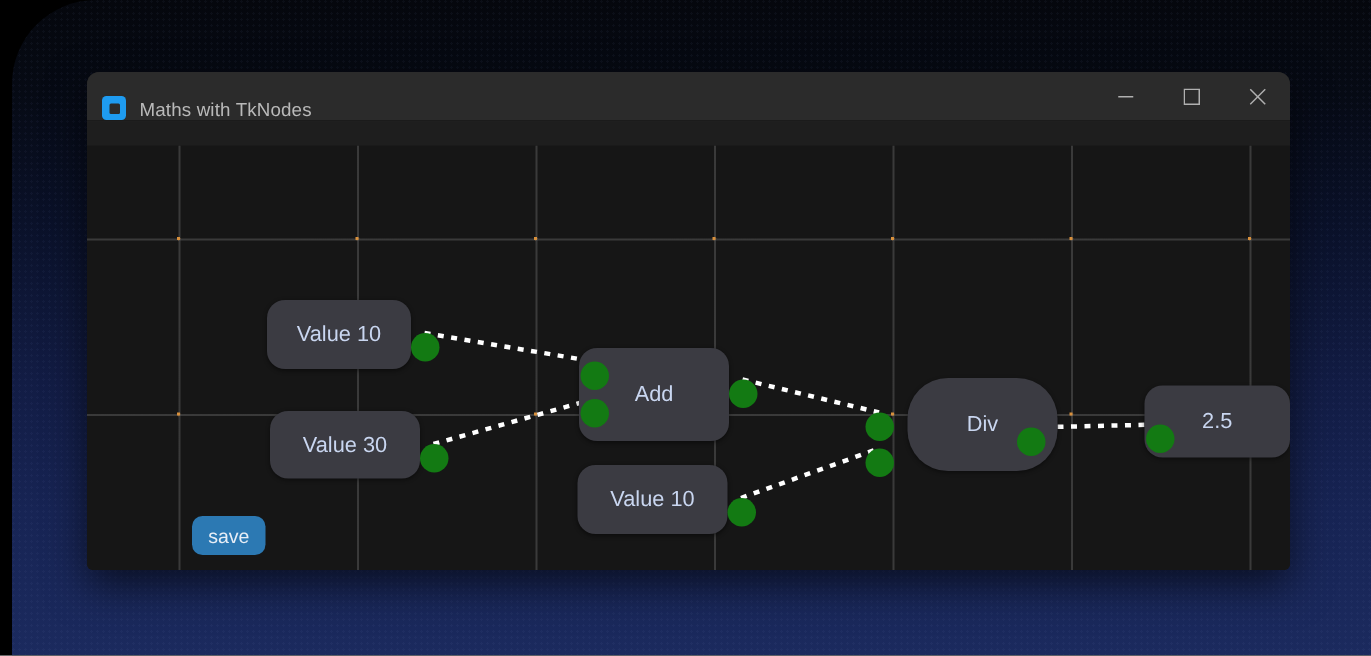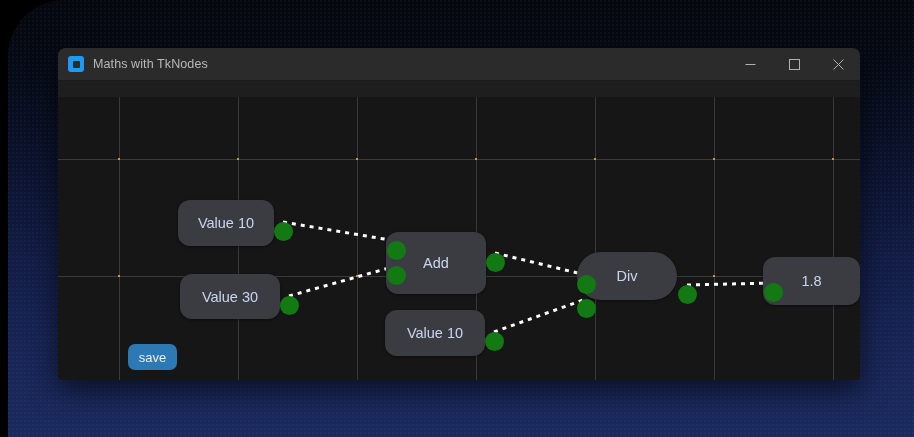--- a/index.html
+++ b/index.html
@@ -60,21 +60,21 @@
     box-shadow: 0 10px 28px rgba(0,0,0,0.6);
     overflow: hidden;
     display: flex;
     flex-direction: column;
   }
 
   #titlebar {
     height: 32px;
     background: #2b2b2b;
     display: flex;
-    align-items: center;
+    align-items: flex-end;
     flex: 0 0 auto;
     border-bottom: 1px solid #1b1b1b;
   }
 
   #app-icon {
     width: 16px;
     height: 16px;
     margin-left: 10px;
     margin-right: 9px;
     border-radius: 3px;
@@ -225,25 +225,25 @@
           </div>
           <div class="node" style="left: 122px; top: 177px; width: 100px; height: 45px;">
             <span>Value 30</span>
           </div>
           <div class="node" style="left: 328px; top: 135px; width: 100px; height: 62px; align-items: center;">
             <span>Add</span>
           </div>
           <div class="node" style="left: 327px; top: 213px; width: 100px; height: 46px;">
             <span>Value 10</span>
           </div>
-          <div class="node" style="left: 519px; top: 155px; width: 100px; height: 48px; border-radius: 27px;">
+          <div class="node" style="left: 547px; top: 155px; width: 100px; height: 62px; border-radius: 27px;">
             <span>Div</span>
           </div>
           <div class="node" style="left: 705px; top: 160px; width: 97px; height: 48px;">
-            <span>1.8</span>
+            <span>2.5</span>
           </div>
         </div>
       <div id="ports-layer">
           <div class="port" style="left: 216px; top: 125px; background: rgb(19, 122, 19);"></div>
           <div class="port" style="left: 222px; top: 199px; background: rgb(19, 122, 19);"></div>
           <div class="port" style="left: 329px; top: 144px; background: rgb(19, 122, 19);"></div>
           <div class="port" style="left: 329px; top: 169px; background: rgb(19, 122, 19);"></div>
           <div class="port" style="left: 428px; top: 156px; background: rgb(19, 122, 19);"></div>
           <div class="port" style="left: 427px; top: 235px; background: rgb(19, 122, 19);"></div>
           <div class="port" style="left: 519px; top: 178px; background: rgb(19, 122, 19);"></div>

